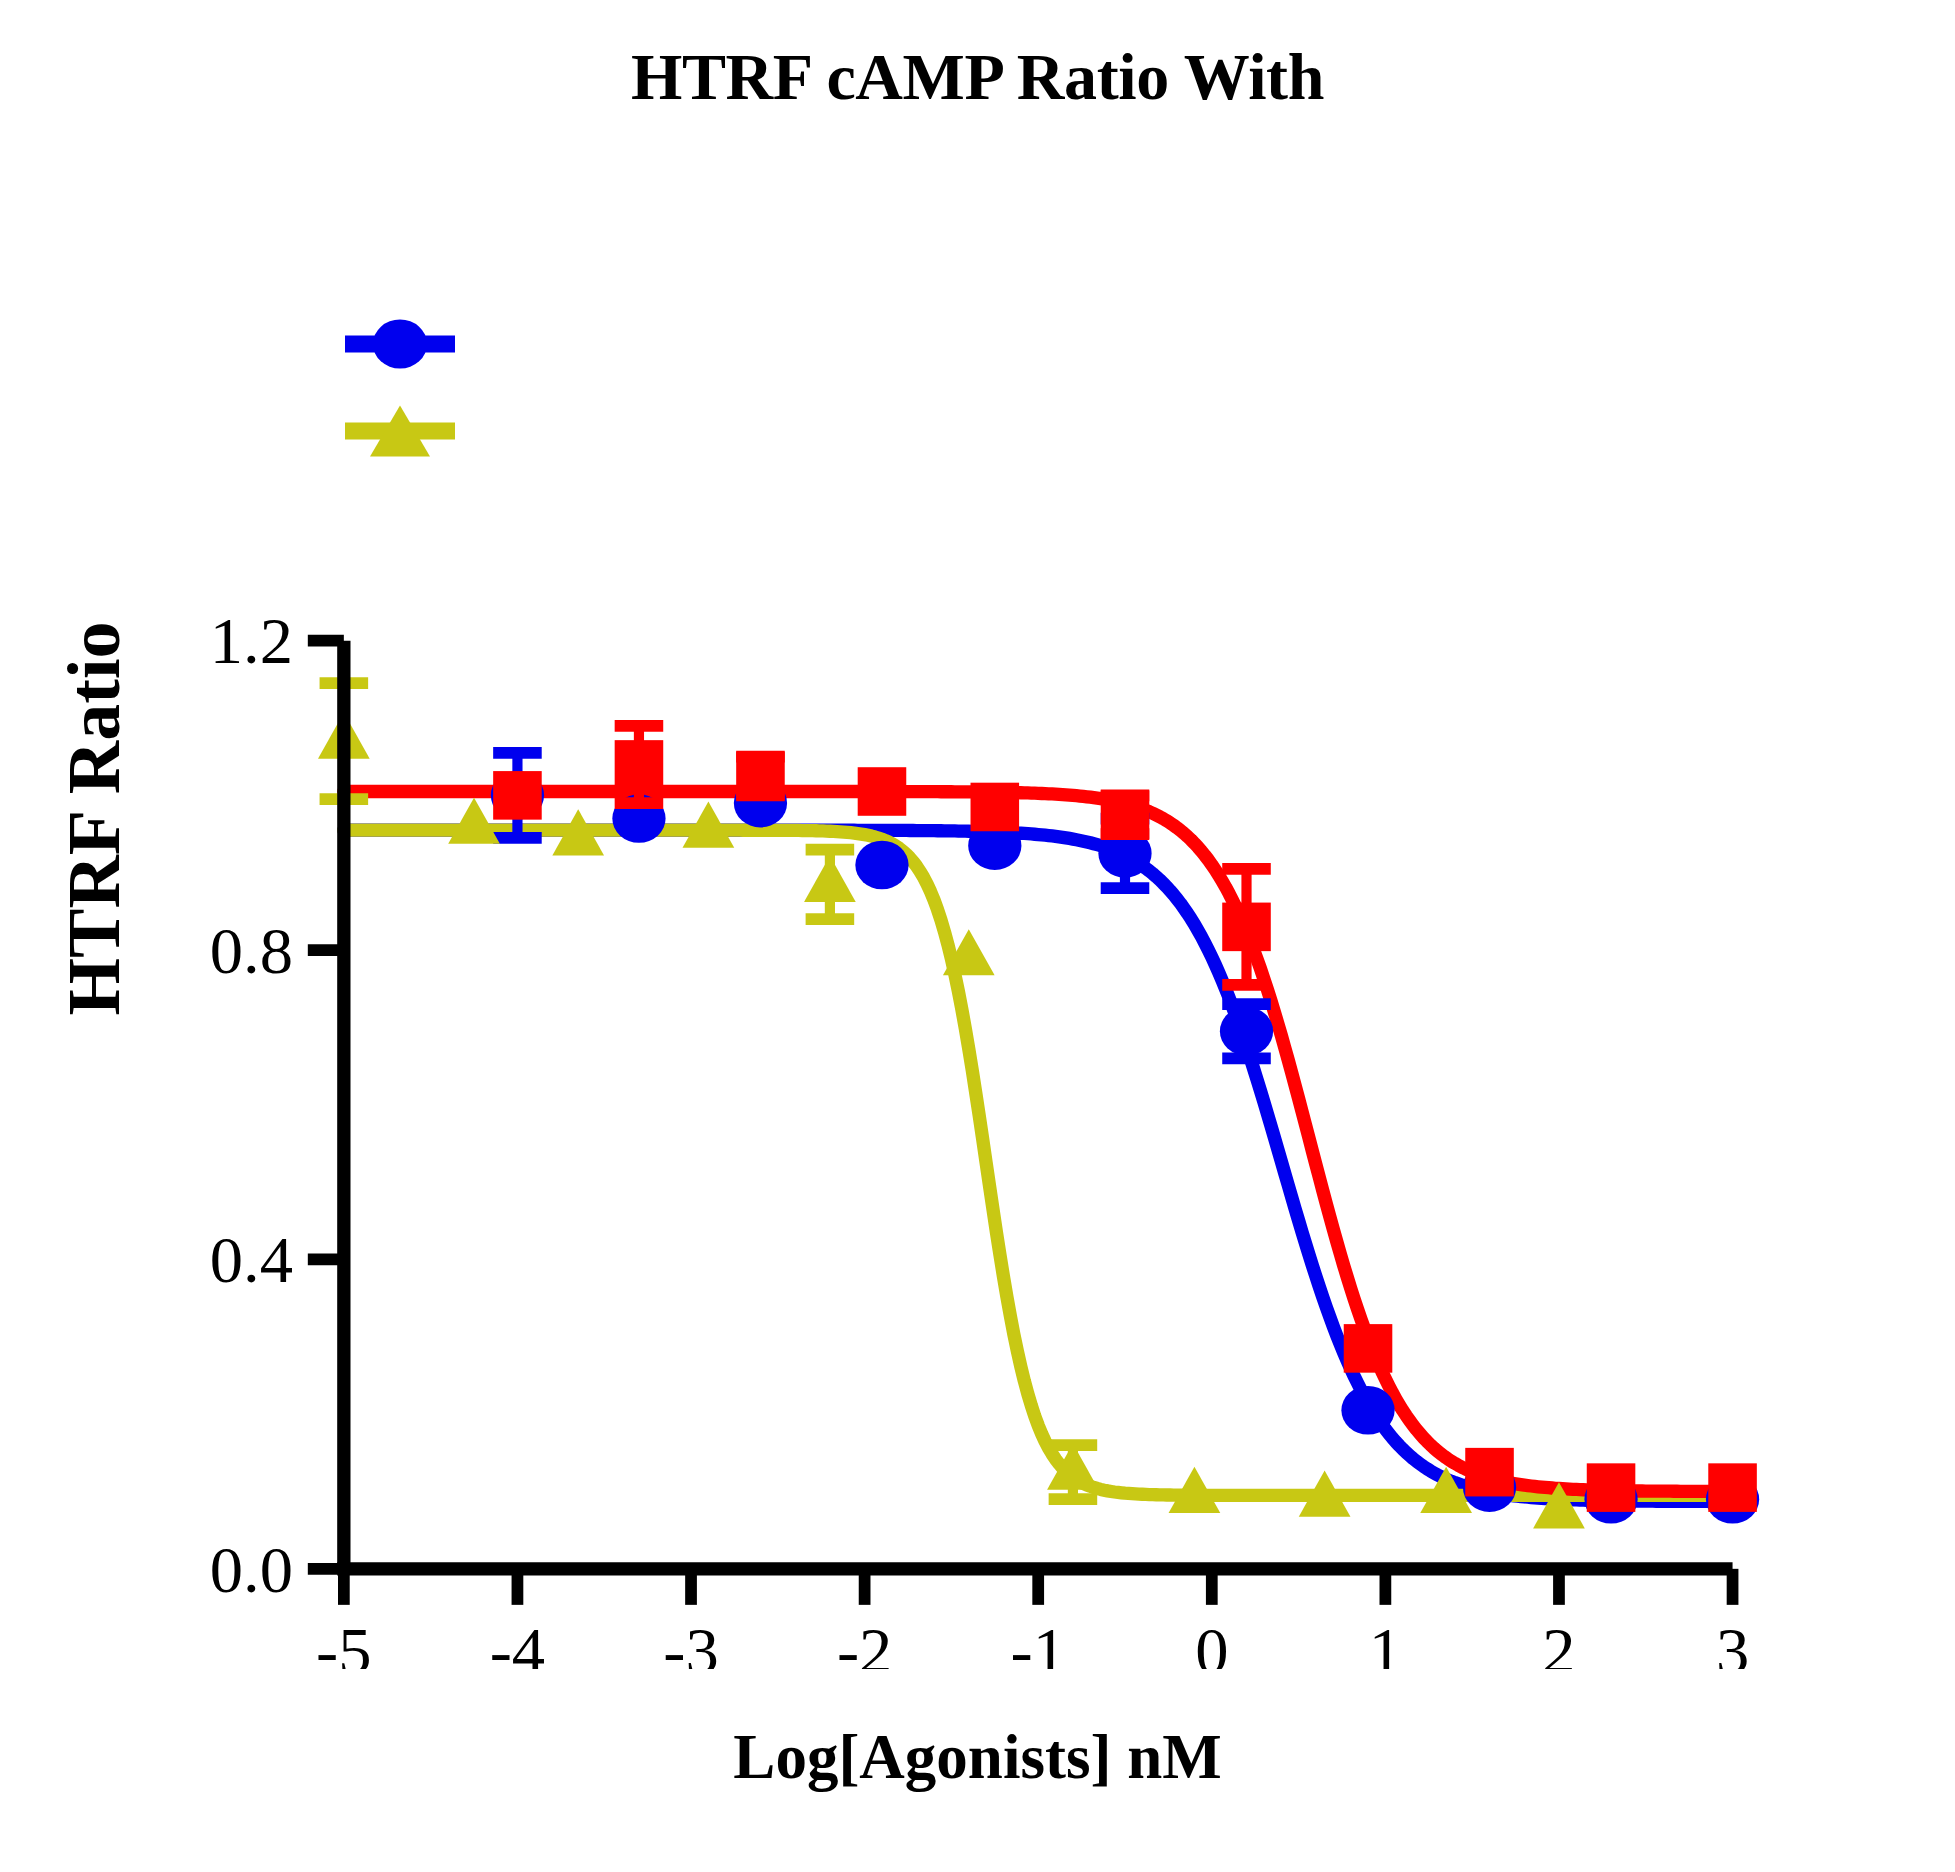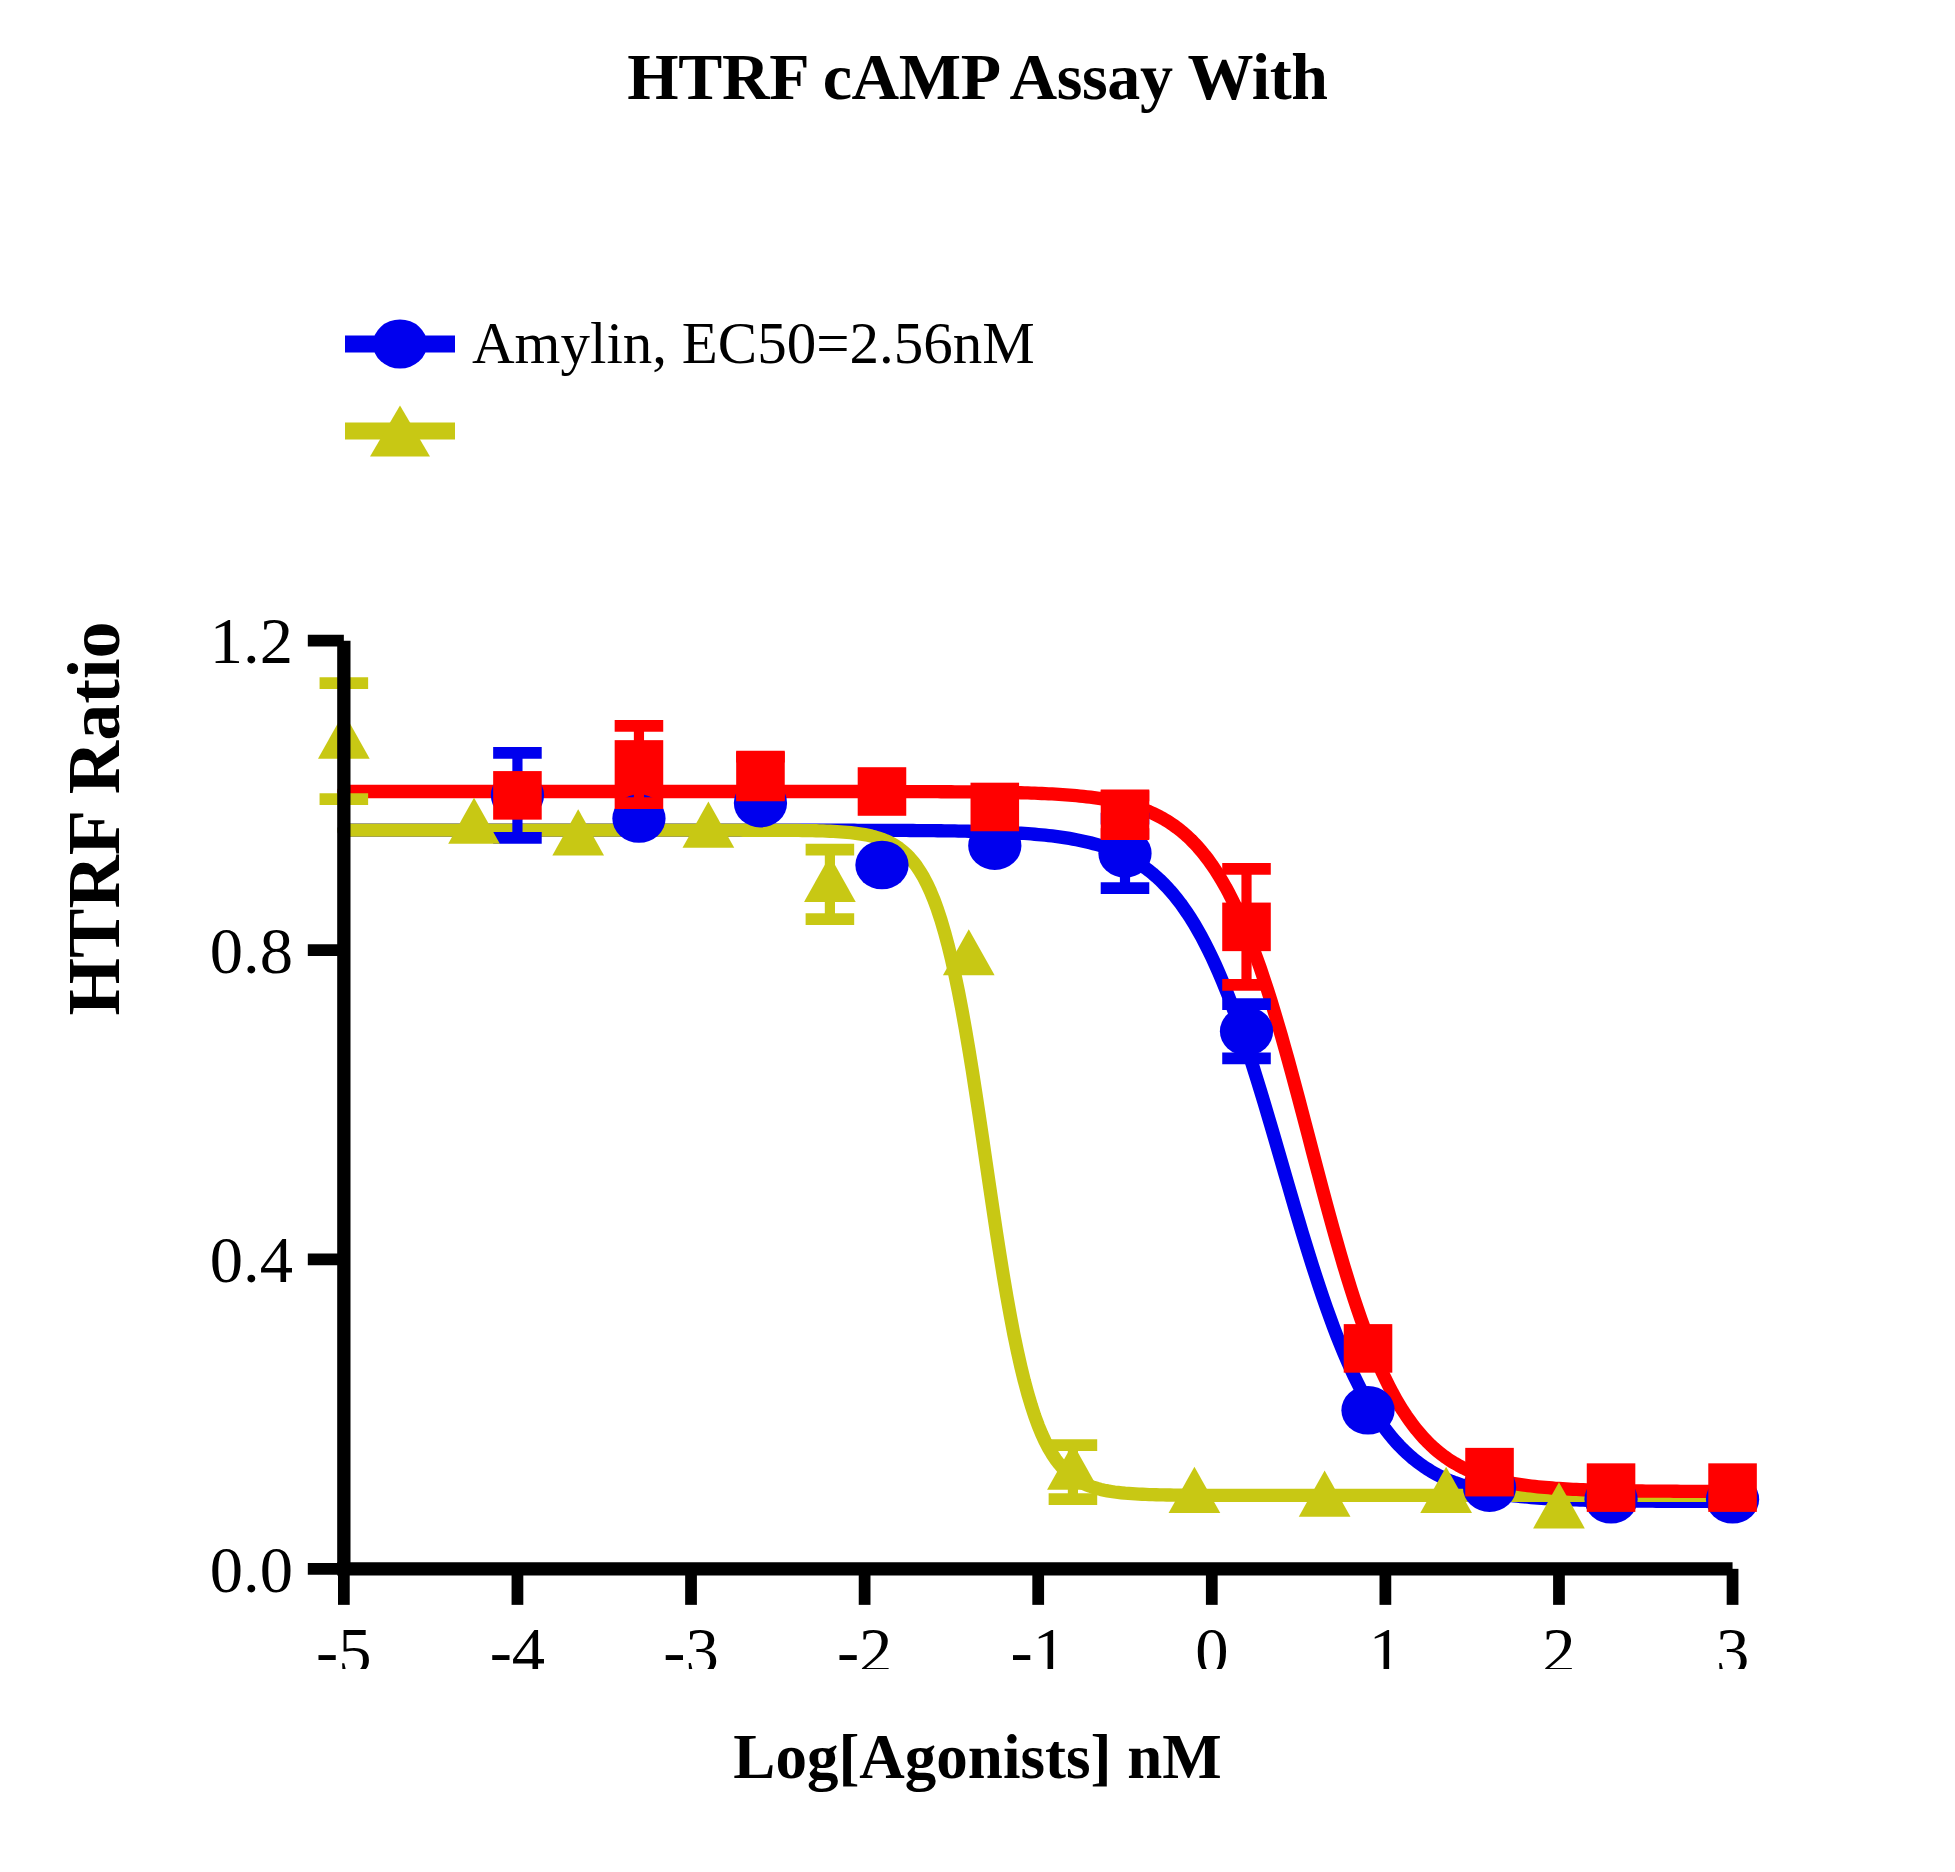--- a/index.html
+++ b/index.html
@@ -52,30 +52,29 @@
     font-size:63px; font-weight:bold; font-family:"Liberation Serif",serif;
   }
   .tick-text{font-size:170px;font-family:"Liberation Serif",serif;fill:#000;}
 </style>
 </head>
 <body>
 
 <div class="page">
 
   <div class="title">
-    <span>HTRF cAMP Assay With</span>
+    <span>HTRF cAMP Ratio With</span>
   </div>
 
   <div class="legend">
     <div class="legend-row">
       <span class="legend-mark">
         <span class="bar" id="lm0bar" style="background: rgb(0, 0, 238);"></span>
         <span class="glyph g-circle" id="lm0g" style="background: rgb(0, 0, 238);"></span>
       </span>
-      <span class="legend-label">Amylin, EC50=2.56nM</span>
     </div>
     <div class="legend-row">
       <span class="legend-mark">
         <span class="bar" id="lm1bar" style="background: rgb(200, 200, 20);"></span>
         <span class="glyph g-tri" id="lm1g" style="border-bottom: 51px solid rgb(200, 200, 20);"></span>
       </span>
     </div>
   </div>
 
   <div class="chart">

